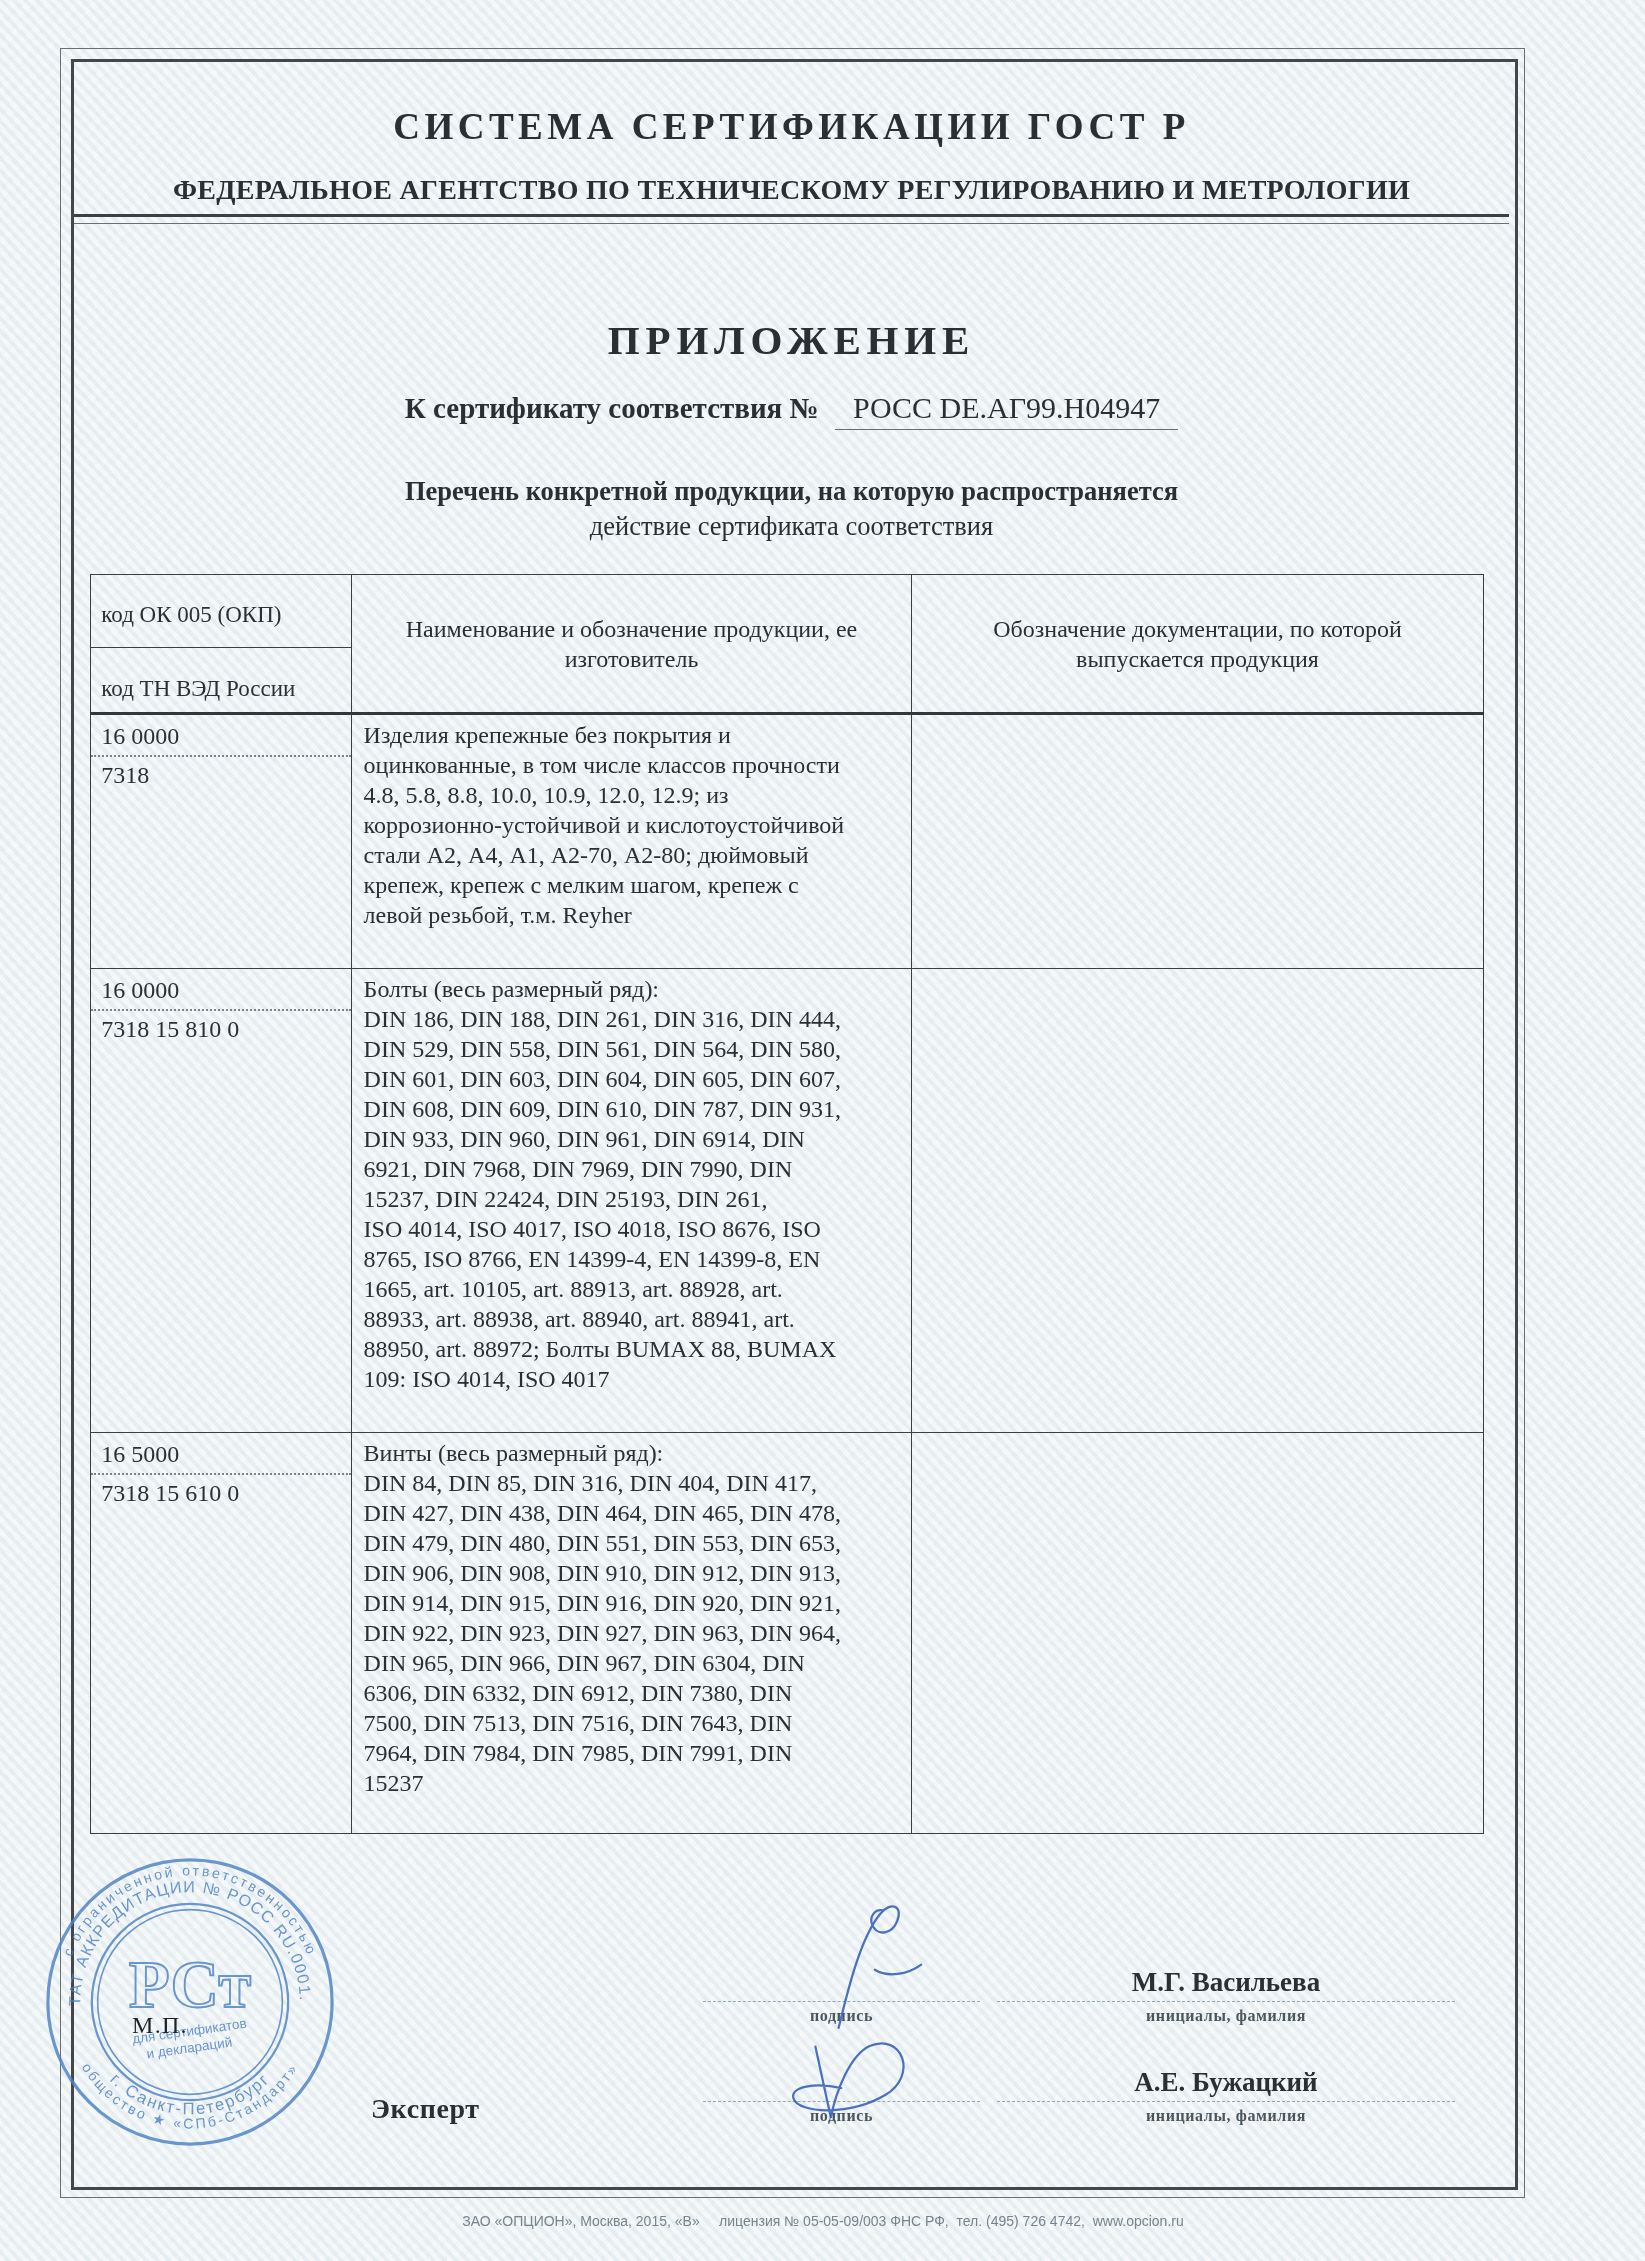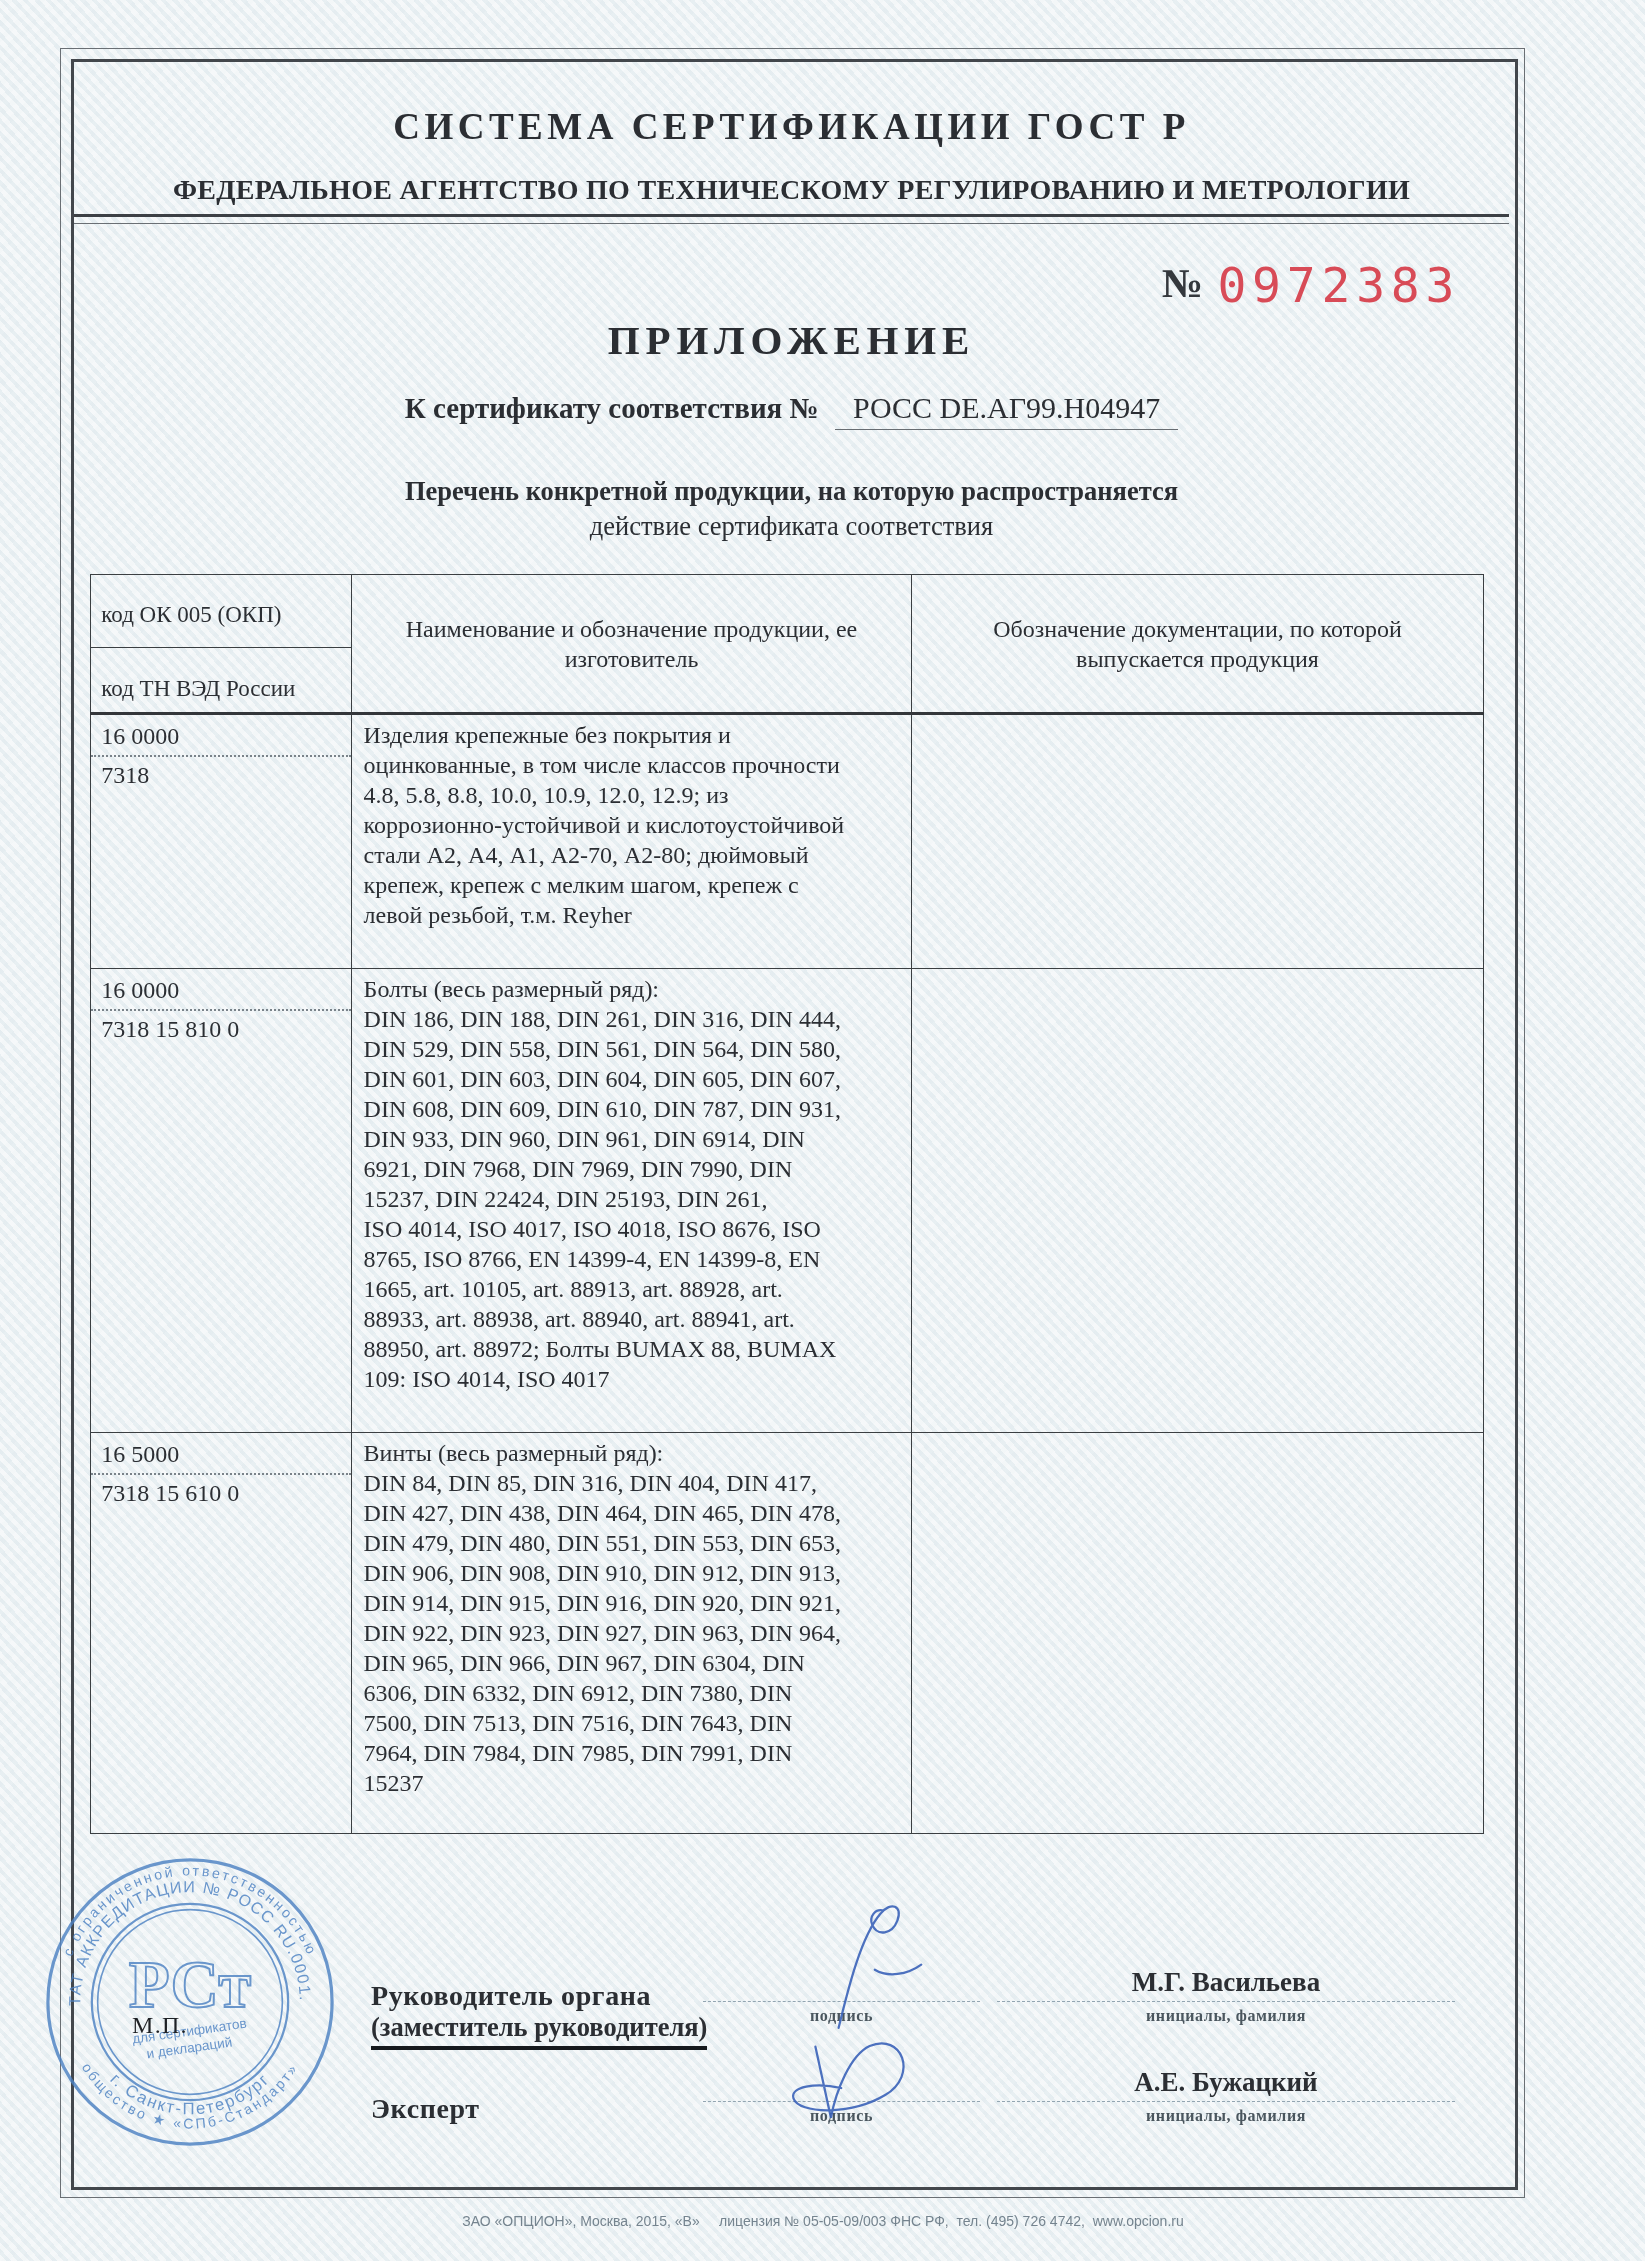--- a/index.html
+++ b/index.html
@@ -75,24 +75,20 @@
 <div class="page">
 
   <div class="frame-outer"></div>
   <div class="frame-inner"></div>
 
   <div class="centered masthead-title">СИСТЕМА СЕРТИФИКАЦИИ ГОСТ Р</div>
   <div class="centered masthead-subtitle">ФЕДЕРАЛЬНОЕ АГЕНТСТВО ПО ТЕХНИЧЕСКОМУ РЕГУЛИРОВАНИЮ И МЕТРОЛОГИИ</div>
   <div class="sep-thick"></div>
   <div class="sep-thin"></div>
 
-  <div class="form-number">
-    <span class="num-sign">№</span>
-    <span class="num-value">0972383</span>
-  </div>
 
   <div class="centered appendix-heading">ПРИЛОЖЕНИЕ</div>
 
   <div class="centered cert-line">
     <span class="lbl">К сертификату соответствия №</span>
     <span class="num">РОСС DE.АГ99.Н04947</span>
   </div>
 
   <div class="centered purpose1">Перечень конкретной продукции,  на которую распространяется</div>
   <div class="centered purpose2">действие сертификата соответствия</div>
@@ -198,24 +194,20 @@
     <text font-family="Liberation Sans, sans-serif" font-size="26" letter-spacing="3" fill="#4d82c3">
       <textPath href="#arc-inner-bottom" startOffset="50%" text-anchor="middle">г. Санкт-Петербург</textPath>
     </text>
     <text x="240" y="248" text-anchor="middle" font-family="Liberation Serif, serif" font-size="104" font-weight="bold" fill="none" stroke="#4d82c3" stroke-width="3">РСт</text>
     <text x="240" y="292" text-anchor="middle" font-family="Liberation Sans, sans-serif" font-size="21" fill="#4d82c3" transform="rotate(-8 240 292)">для сертификатов</text>
     <text x="240" y="318" text-anchor="middle" font-family="Liberation Sans, sans-serif" font-size="21" fill="#4d82c3" transform="rotate(-8 240 318)">и деклараций</text>
   </svg>
 
   <div class="mp-mark">М.П.</div>
 
-  <div class="role1">
-    <div class="l1">Руководитель органа</div>
-    <div><span class="l2">(заместитель руководителя)</span></div>
-  </div>
   <div class="role2">Эксперт</div>
 
   <div class="sigfield f-sign1">
     <div class="rule"></div>
     <div class="small">подпись</div>
   </div>
   <div class="sigfield f-name1">
     <div class="value">М.Г. Васильева</div>
     <div class="rule"></div>
     <div class="small">инициалы, фамилия</div>

